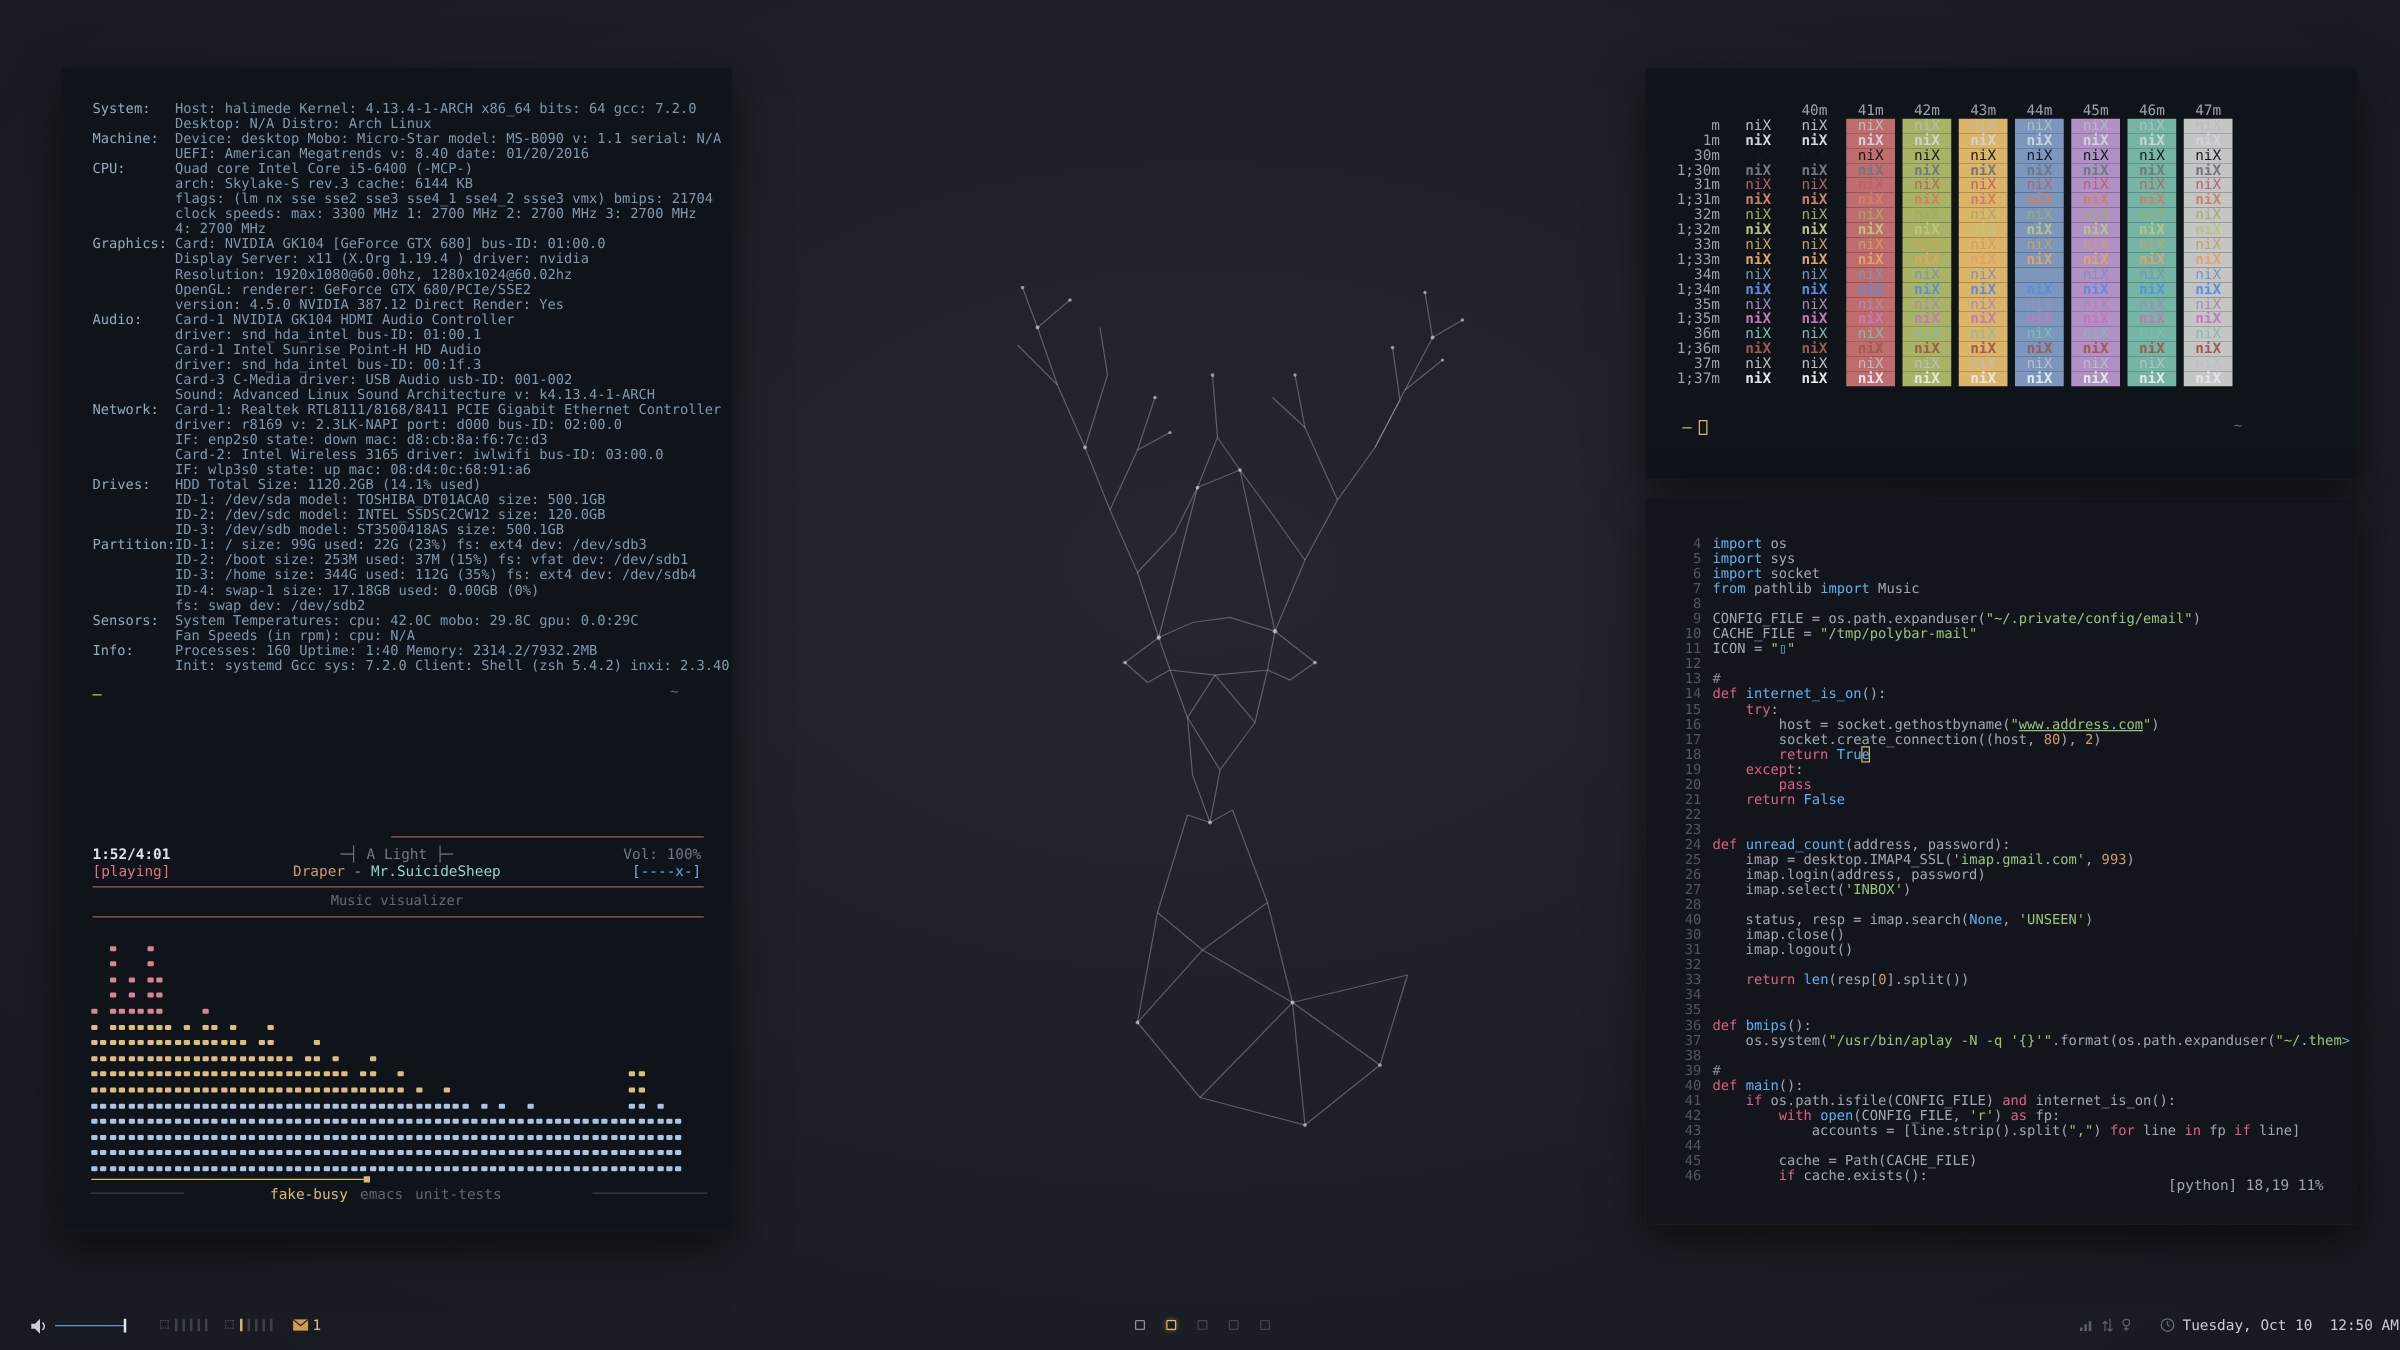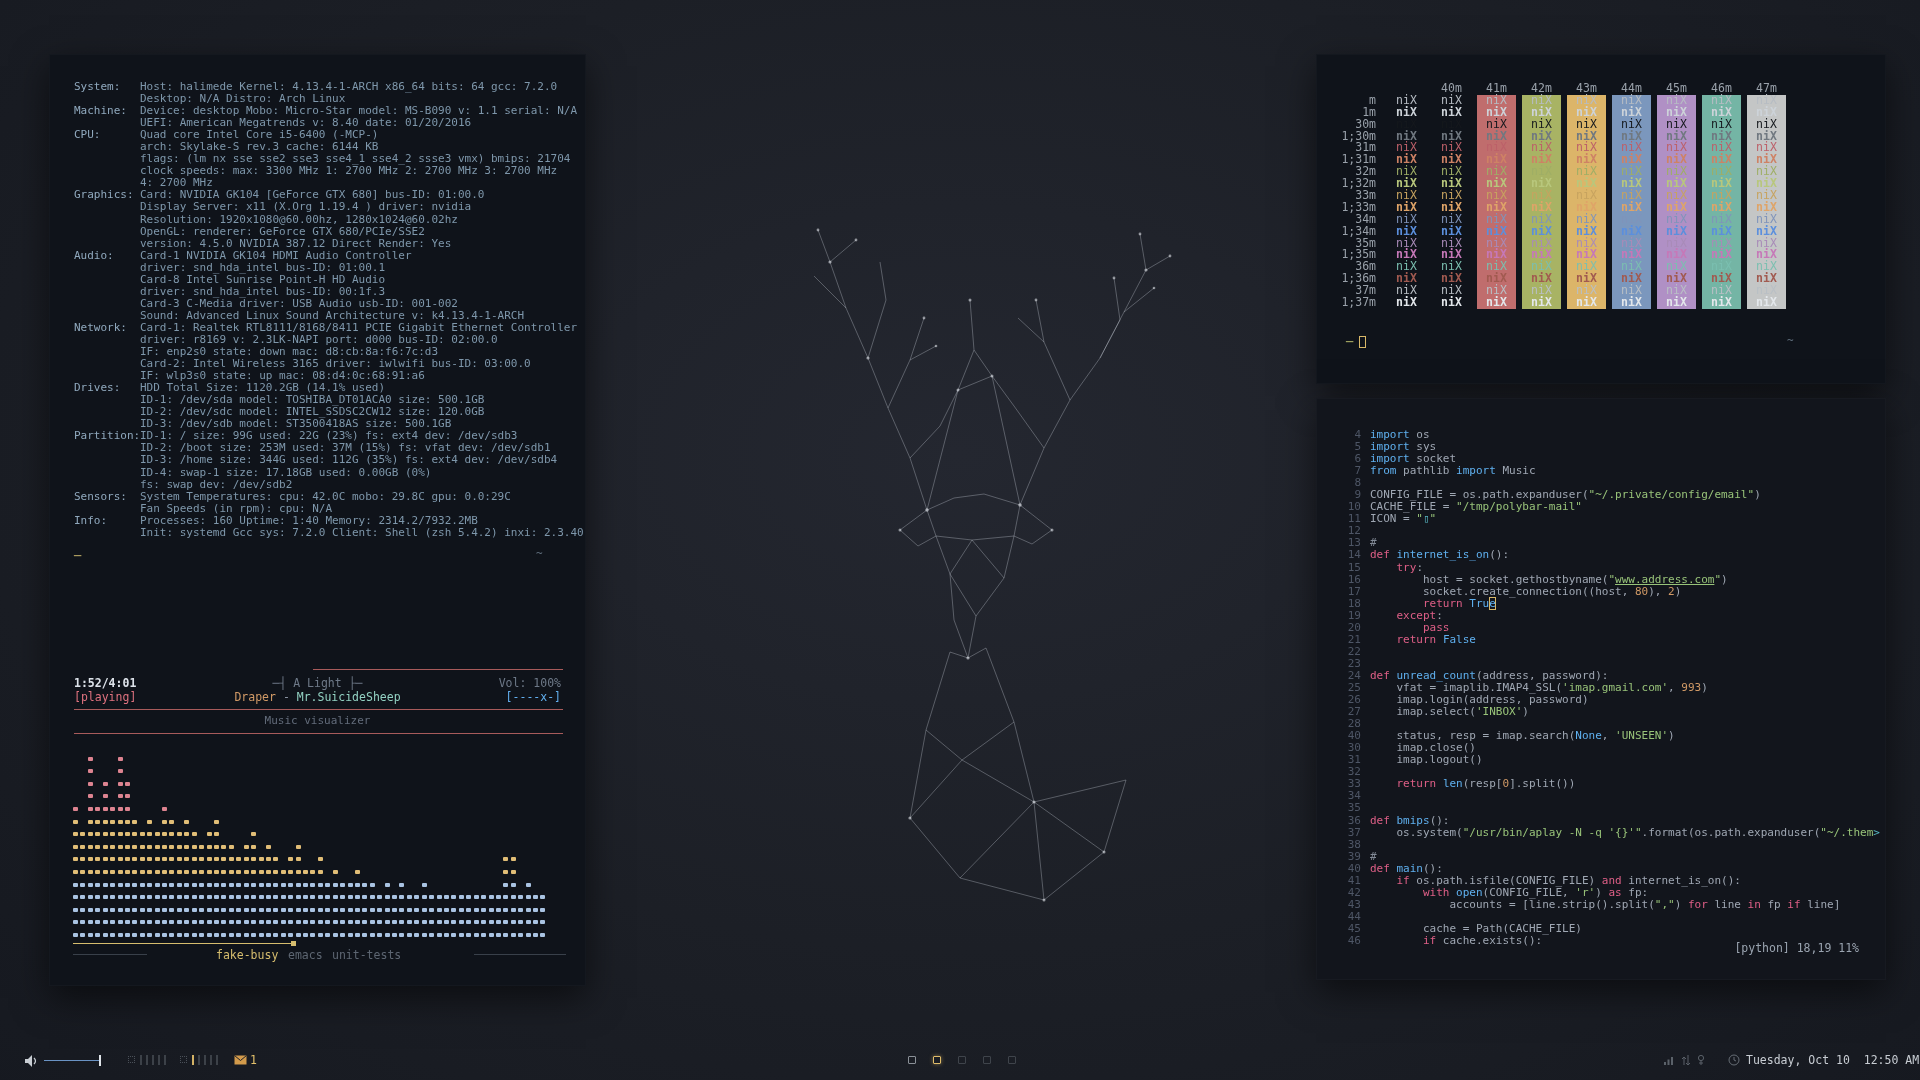--- a/index.html
+++ b/index.html
@@ -177,21 +177,21 @@
         <div class="si-row"><span class="si-l"></span><span class="si-t">flags: (lm nx sse sse2 sse3 sse4_1 sse4_2 ssse3 vmx) bmips: 21704</span></div>
         <div class="si-row"><span class="si-l"></span><span class="si-t">clock speeds: max: 3300 MHz 1: 2700 MHz 2: 2700 MHz 3: 2700 MHz</span></div>
         <div class="si-row"><span class="si-l"></span><span class="si-t">4: 2700 MHz</span></div>
         <div class="si-row"><span class="si-l">Graphics:</span><span class="si-t">Card: NVIDIA GK104 [GeForce GTX 680] bus-ID: 01:00.0</span></div>
         <div class="si-row"><span class="si-l"></span><span class="si-t">Display Server: x11 (X.Org 1.19.4 ) driver: nvidia</span></div>
         <div class="si-row"><span class="si-l"></span><span class="si-t">Resolution: 1920x1080@60.00hz, 1280x1024@60.02hz</span></div>
         <div class="si-row"><span class="si-l"></span><span class="si-t">OpenGL: renderer: GeForce GTX 680/PCIe/SSE2</span></div>
         <div class="si-row"><span class="si-l"></span><span class="si-t">version: 4.5.0 NVIDIA 387.12 Direct Render: Yes</span></div>
         <div class="si-row"><span class="si-l">Audio:</span><span class="si-t">Card-1 NVIDIA GK104 HDMI Audio Controller</span></div>
         <div class="si-row"><span class="si-l"></span><span class="si-t">driver: snd_hda_intel bus-ID: 01:00.1</span></div>
-        <div class="si-row"><span class="si-l"></span><span class="si-t">Card-8 Intel Sunrise Point-H HD Audio</span></div>
+        <div class="si-row"><span class="si-l"></span><span class="si-t">Card-1 Intel Sunrise Point-H HD Audio</span></div>
         <div class="si-row"><span class="si-l"></span><span class="si-t">driver: snd_hda_intel bus-ID: 00:1f.3</span></div>
         <div class="si-row"><span class="si-l"></span><span class="si-t">Card-3 C-Media driver: USB Audio usb-ID: 001-002</span></div>
         <div class="si-row"><span class="si-l"></span><span class="si-t">Sound: Advanced Linux Sound Architecture v: k4.13.4-1-ARCH</span></div>
         <div class="si-row"><span class="si-l">Network:</span><span class="si-t">Card-1: Realtek RTL8111/8168/8411 PCIE Gigabit Ethernet Controller</span></div>
         <div class="si-row"><span class="si-l"></span><span class="si-t">driver: r8169 v: 2.3LK-NAPI port: d000 bus-ID: 02:00.0</span></div>
         <div class="si-row"><span class="si-l"></span><span class="si-t">IF: enp2s0 state: down mac: d8:cb:8a:f6:7c:d3</span></div>
         <div class="si-row"><span class="si-l"></span><span class="si-t">Card-2: Intel Wireless 3165 driver: iwlwifi bus-ID: 03:00.0</span></div>
         <div class="si-row"><span class="si-l"></span><span class="si-t">IF: wlp3s0 state: up mac: 08:d4:0c:68:91:a6</span></div>
         <div class="si-row"><span class="si-l">Drives:</span><span class="si-t">HDD Total Size: 1120.2GB (14.1% used)</span></div>
         <div class="si-row"><span class="si-l"></span><span class="si-t">ID-1: /dev/sda model: TOSHIBA_DT01ACA0 size: 500.1GB</span></div>
@@ -729,21 +729,21 @@
         <div class="ed-line"><span class="ed-num">15</span><span><span class="tk-p">    </span><span class="tk-k">try</span><span class="tk-p">:</span></span></div>
         <div class="ed-line"><span class="ed-num">16</span><span><span class="tk-p">        host = socket.gethostbyname(</span><span class="tk-s">"</span><span class="tk-u">www.address.com</span><span class="tk-s">"</span><span class="tk-p">)</span></span></div>
         <div class="ed-line"><span class="ed-num">17</span><span><span class="tk-p">        socket.create_connection((host, </span><span class="tk-n">80</span><span class="tk-p">), </span><span class="tk-n">2</span><span class="tk-p">)</span></span></div>
         <div class="ed-line"><span class="ed-num">18</span><span><span class="tk-p">        </span><span class="tk-k">return</span><span class="tk-p"> </span><span class="tk-i">Tru</span><span class="tk-x">e</span></span></div>
         <div class="ed-line"><span class="ed-num">19</span><span><span class="tk-p">    </span><span class="tk-k">except</span><span class="tk-p">:</span></span></div>
         <div class="ed-line"><span class="ed-num">20</span><span><span class="tk-p">        </span><span class="tk-k">pass</span></span></div>
         <div class="ed-line"><span class="ed-num">21</span><span><span class="tk-p">    </span><span class="tk-k">return</span><span class="tk-p"> </span><span class="tk-i">False</span></span></div>
         <div class="ed-line"><span class="ed-num">22</span><span></span></div>
         <div class="ed-line"><span class="ed-num">23</span><span></span></div>
         <div class="ed-line"><span class="ed-num">24</span><span><span class="tk-k">def</span><span class="tk-p"> </span><span class="tk-f">unread_count</span><span class="tk-p">(address, password):</span></span></div>
-        <div class="ed-line"><span class="ed-num">25</span><span><span class="tk-p">    vfat = imaplib.IMAP4_SSL(</span><span class="tk-s">'imap.gmail.com'</span><span class="tk-p">, </span><span class="tk-n">993</span><span class="tk-p">)</span></span></div>
+        <div class="ed-line"><span class="ed-num">25</span><span><span class="tk-p">    imap = desktop.IMAP4_SSL(</span><span class="tk-s">'imap.gmail.com'</span><span class="tk-p">, </span><span class="tk-n">993</span><span class="tk-p">)</span></span></div>
         <div class="ed-line"><span class="ed-num">26</span><span><span class="tk-p">    imap.login(address, password)</span></span></div>
         <div class="ed-line"><span class="ed-num">27</span><span><span class="tk-p">    imap.select(</span><span class="tk-s">'INBOX'</span><span class="tk-p">)</span></span></div>
         <div class="ed-line"><span class="ed-num">28</span><span></span></div>
         <div class="ed-line"><span class="ed-num">40</span><span><span class="tk-p">    status, resp = imap.search(</span><span class="tk-i">None</span><span class="tk-p">, </span><span class="tk-s">'UNSEEN'</span><span class="tk-p">)</span></span></div>
         <div class="ed-line"><span class="ed-num">30</span><span><span class="tk-p">    imap.close()</span></span></div>
         <div class="ed-line"><span class="ed-num">31</span><span><span class="tk-p">    imap.logout()</span></span></div>
         <div class="ed-line"><span class="ed-num">32</span><span></span></div>
         <div class="ed-line"><span class="ed-num">33</span><span><span class="tk-p">    </span><span class="tk-k">return</span><span class="tk-p"> </span><span class="tk-i">len</span><span class="tk-p">(resp[</span><span class="tk-n">0</span><span class="tk-p">].split())</span></span></div>
         <div class="ed-line"><span class="ed-num">34</span><span></span></div>
         <div class="ed-line"><span class="ed-num">35</span><span></span></div>

